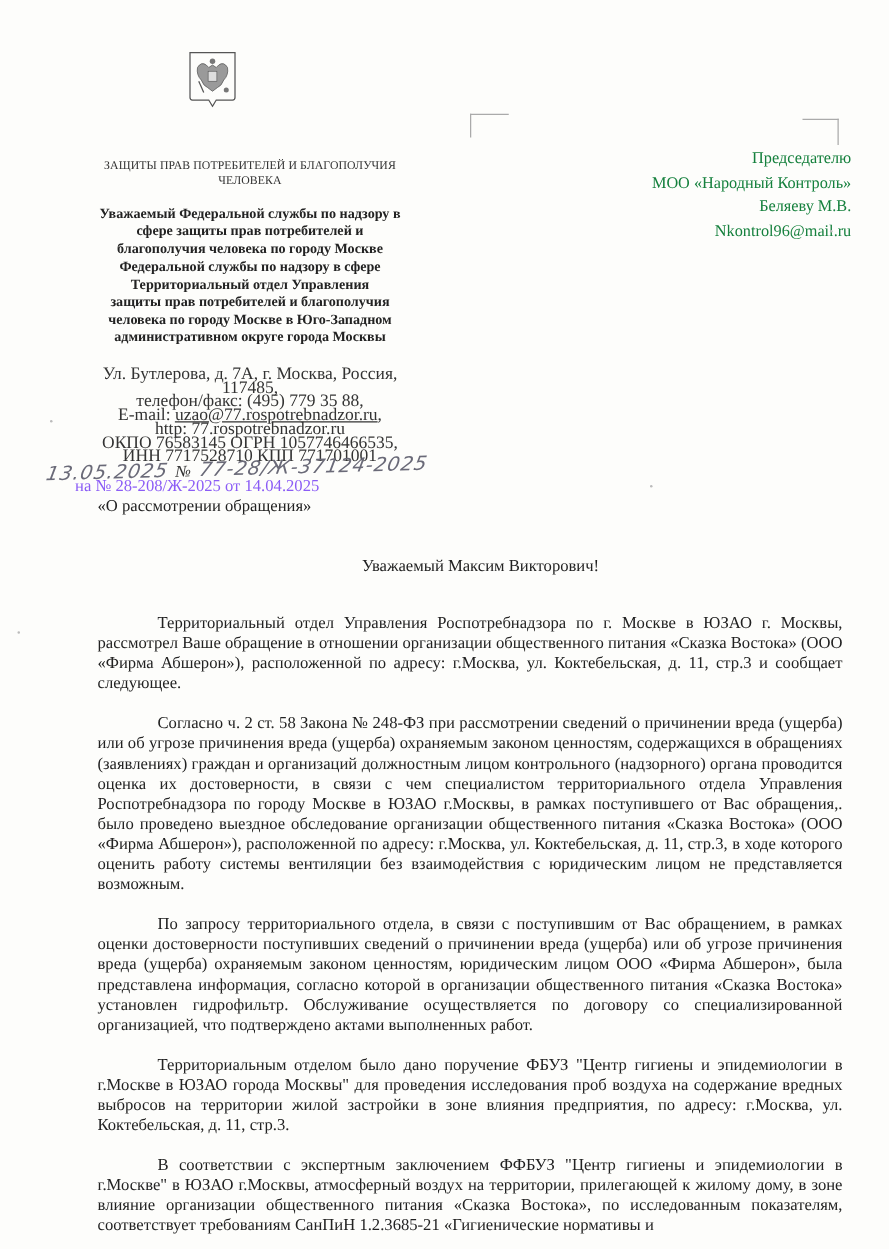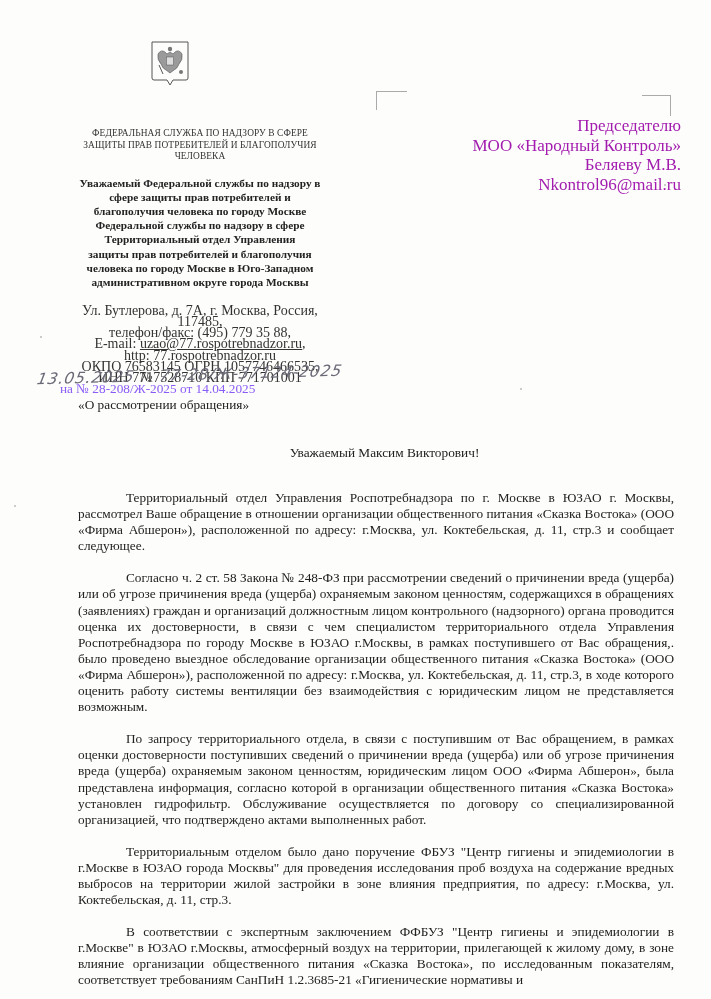--- a/index.html
+++ b/index.html
@@ -56,21 +56,21 @@
     .corner-mark {
       position: absolute; left: 376px; top: 91px; width: 30px; height: 18px;
       border-left: 1px solid #aaa; border-top: 1px solid #aaa;
     }
     .corner-mark-right {
       position: absolute; left: 642px; top: 95px; width: 28px; height: 20px;
       border-right: 1px solid #aaa; border-top: 1px solid #aaa;
     }
     .recipient {
       position: absolute; right: 30px; top: 116px;
-      text-align: right; font-size: 17px; line-height: 19.5px; color: #a21caf;
+      text-align: right; font-size: 13px; line-height: 19.5px; color: #15803d;
     }
     .salutation {
       position: absolute; left: 0; right: 0; top: 445px;
       text-align: center; font-size: 13.3px; color: #222;
       padding-left: 58px;
     }
     .body-text {
       position: absolute; left: 62px; top: 474px; width: 628px;
       font-size: 13.3px; line-height: 16.1px; text-align: justify; color: #222;
     }
@@ -88,21 +88,20 @@
     <path d="M2 2 H38 V38 Q38 40 36 40 H23 L20 45 L17 40 H4 Q2 40 2 38 Z" fill="none" stroke="#555" stroke-width="1"></path>
     <circle cx="20" cy="9" r="2.2" fill="#777"></circle>
     <path d="M8 14 Q11 9 15 12 L17 14 L20 12 L23 14 L25 12 Q29 9 32 14 Q33 20 29 24 Q27 29 24 30 L20 33 L16 30 Q13 29 11 24 Q7 20 8 14 Z" fill="#9a9a9a" stroke="#555" stroke-width="0.6"></path>
     <rect x="16.5" y="17" width="7" height="8" fill="#ddd" stroke="#555" stroke-width="0.5"></rect>
     <line x1="9" y1="25" x2="13" y2="34" stroke="#555" stroke-width="1"></line>
     <circle cx="31" cy="32" r="2" fill="#777"></circle>
   </svg>
 
   <div class="header-block">
     <div class="agency-name">
-      <div>ФЕДЕРАЛЬНАЯ СЛУЖБА ПО НАДЗОРУ В СФЕРЕ</div>
       <div>ЗАЩИТЫ ПРАВ ПОТРЕБИТЕЛЕЙ И БЛАГОПОЛУЧИЯ</div>
       <div>ЧЕЛОВЕКА</div>
     </div>
     <div class="office-name">
       <div>Уважаемый Федеральной службы по надзору в</div>
       <div>сфере защиты прав потребителей и</div>
       <div>благополучия человека по городу Москве</div>
       <div>Федеральной службы по надзору в сфере</div>
       <div>Территориальный отдел Управления</div>
       <div>защиты прав потребителей и благополучия</div>

